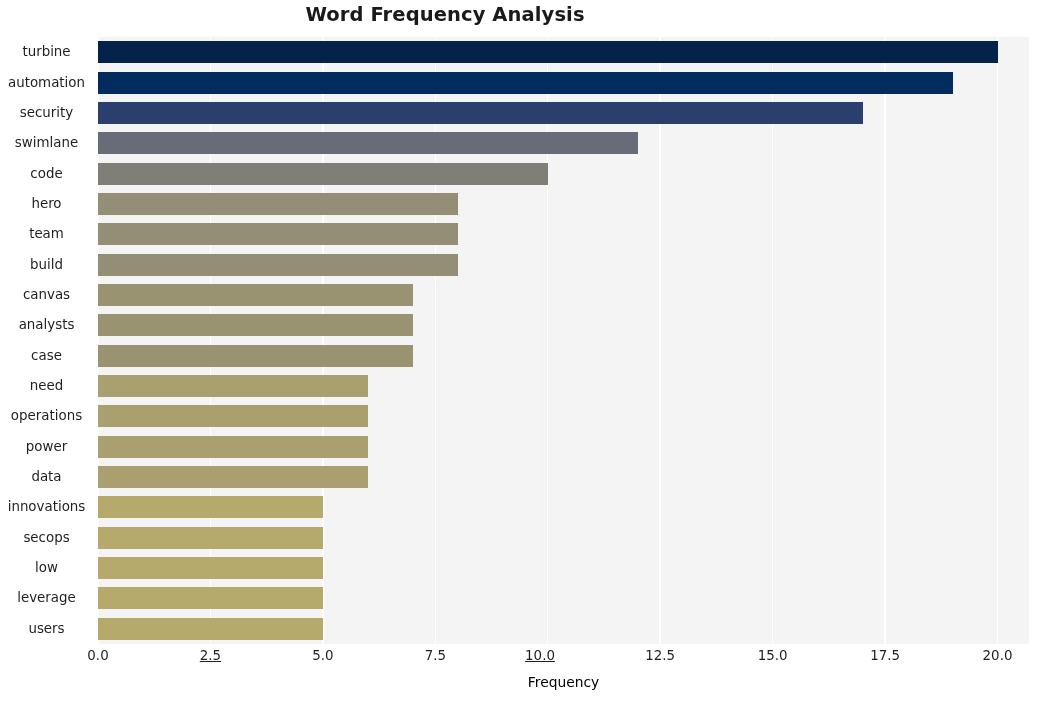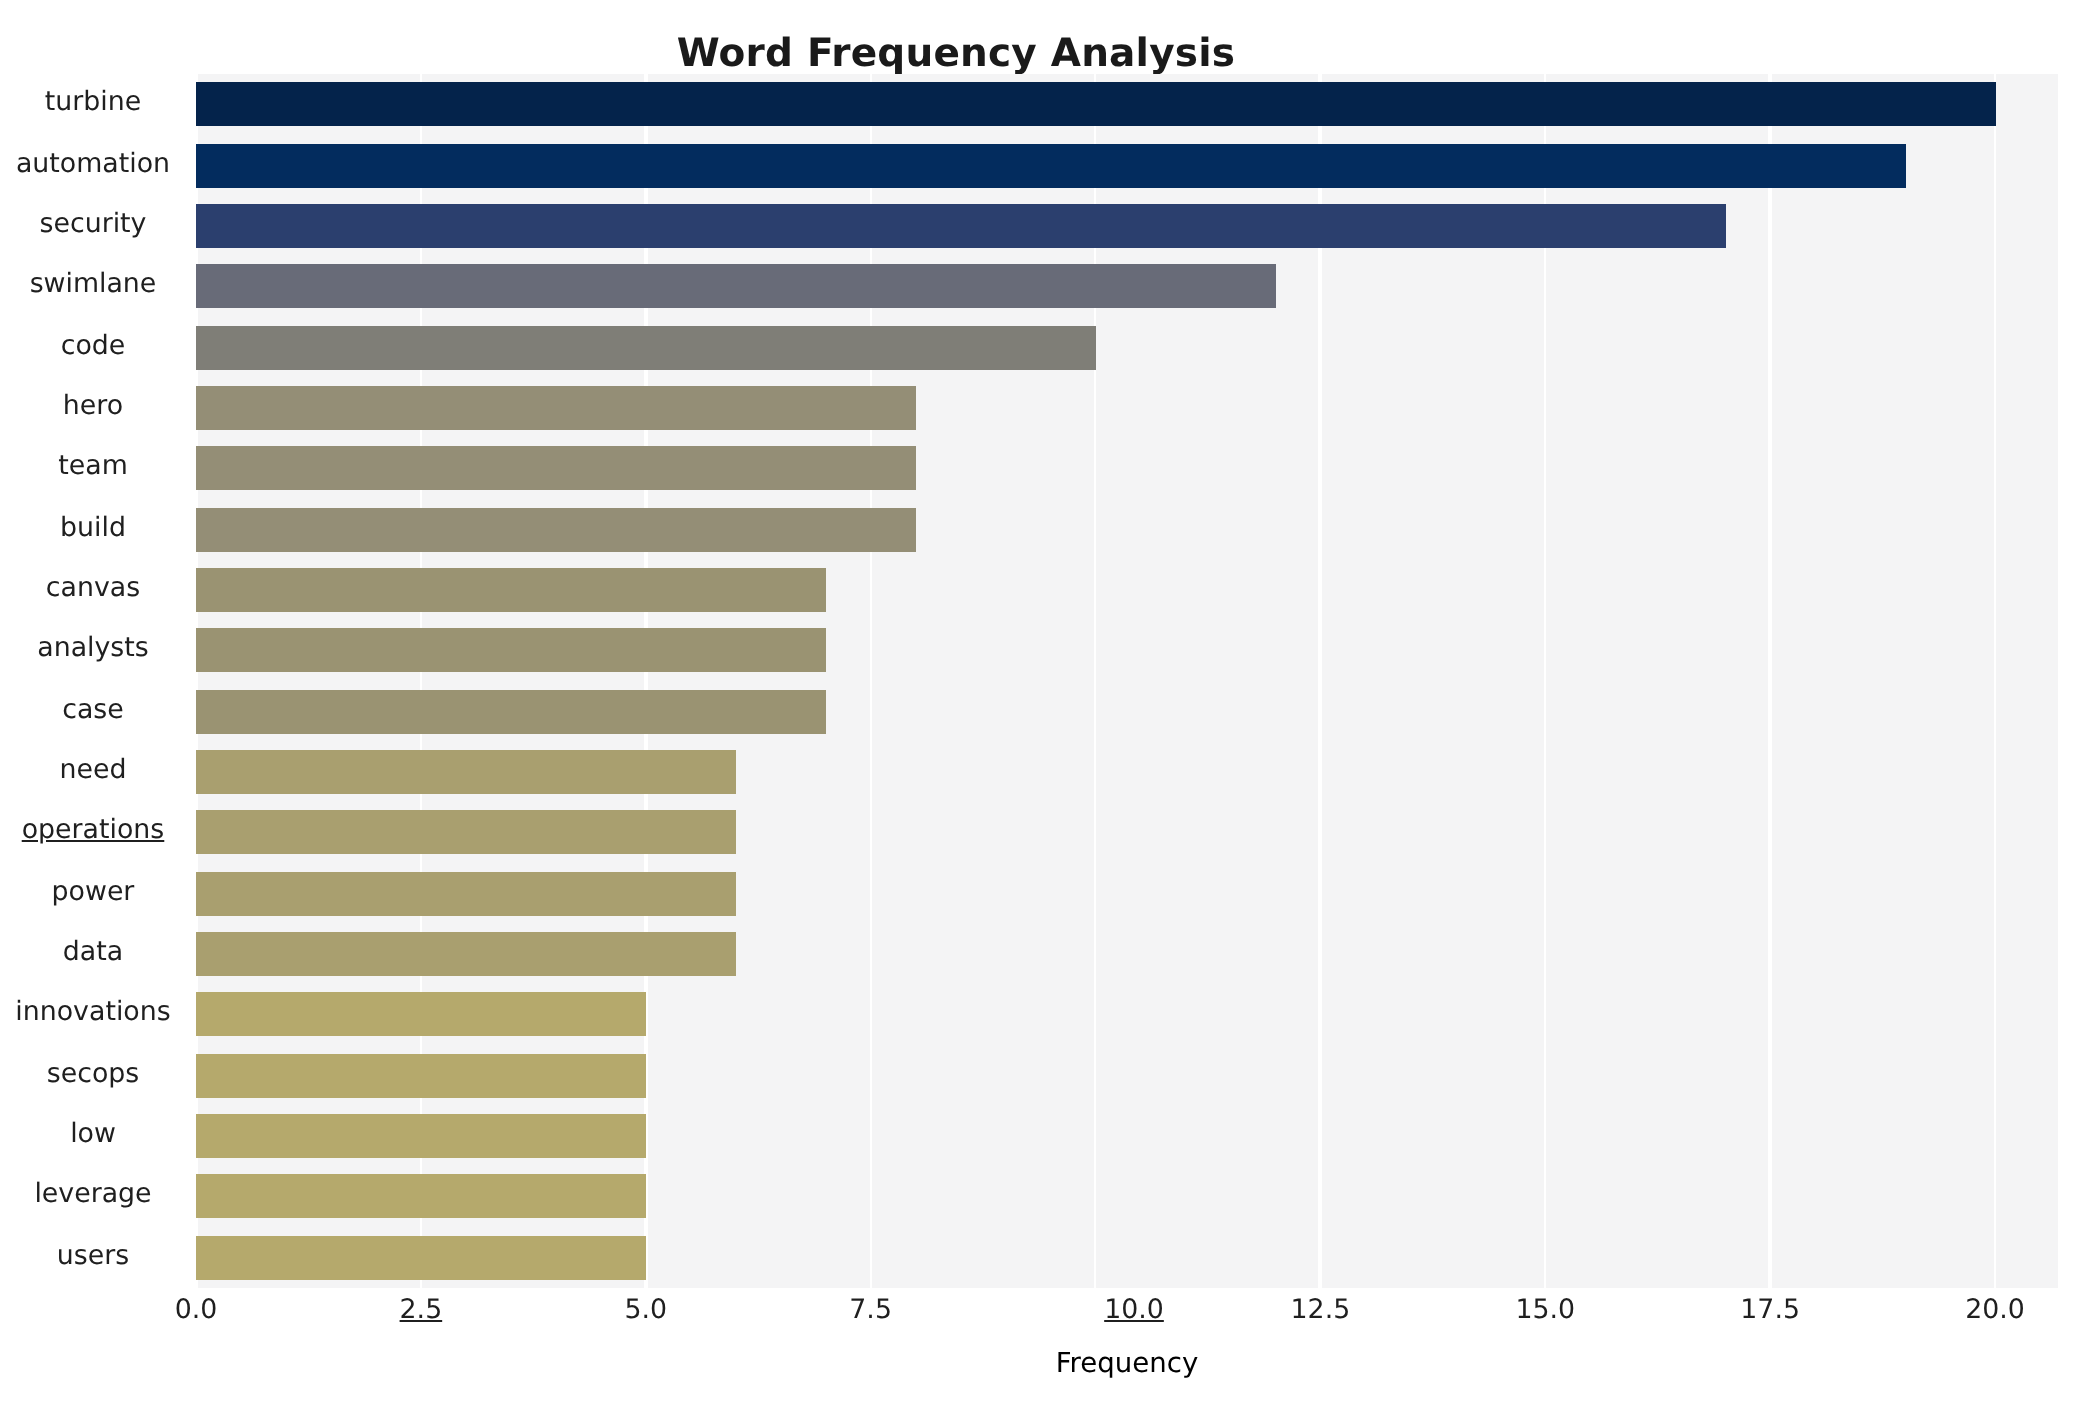--- a/index.html
+++ b/index.html
@@ -15,28 +15,27 @@
   }
   #figure {
     position: relative;
     width: 1039px;
     height: 701px;
     background: #ffffff;
   }
   #chart-title {
     position: absolute;
     left: 0;
-    top: 15px;
+    top: 3px;
     width: 890px;
     text-align: center;
     font-size: 19.5px;
     font-weight: bold;
     color: #1a1a1a;
     letter-spacing: 0.1px;
-    padding-left: 33px;
   }
   #plot-area {
     position: absolute;
     left: 98px;
     top: 37px;
     width: 931px;
     height: 607px;
     background: #f4f4f5;
     overflow: hidden;
   }
@@ -150,36 +149,36 @@
       <div class="ytick-label" style="top: 68.875px;">security</div>
       <div class="ytick-label" style="top: 99.225px;">swimlane</div>
       <div class="ytick-label" style="top: 129.575px;">code</div>
       <div class="ytick-label" style="top: 159.925px;">hero</div>
       <div class="ytick-label" style="top: 190.275px;">team</div>
       <div class="ytick-label" style="top: 220.625px;">build</div>
       <div class="ytick-label" style="top: 250.975px;">canvas</div>
       <div class="ytick-label" style="top: 281.325px;">analysts</div>
       <div class="ytick-label" style="top: 311.675px;">case</div>
       <div class="ytick-label" style="top: 342.025px;">need</div>
-      <div class="ytick-label" style="top: 372.375px; text-decoration: underline;">operations</div>
+      <div class="ytick-label" style="top: 372.375px;">operations</div>
       <div class="ytick-label" style="top: 402.725px;">power</div>
       <div class="ytick-label" style="top: 433.075px; padding-left: 24px;">data</div>
       <div class="ytick-label" style="top: 463.425px;">innovations</div>
       <div class="ytick-label" style="top: 493.775px;">secops</div>
       <div class="ytick-label" style="top: 524.125px;">low</div>
       <div class="ytick-label" style="top: 554.475px;">leverage</div>
       <div class="ytick-label" style="top: 584.825px;">users</div>
     </div>
 
   <div id="xlabels-layer">
       <div class="xtick-label" style="left: 98px;">0.0</div>
       <div class="xtick-label" style="left: 210.44px; text-decoration: underline;">2.5</div>
       <div class="xtick-label" style="left: 322.879px;">5.0</div>
       <div class="xtick-label" style="left: 435.319px;">7.5</div>
-      <div class="xtick-label" style="left: 567px; text-decoration: underline;">10.0</div>
+      <div class="xtick-label" style="left: 540px; text-decoration: underline;">10.0</div>
       <div class="xtick-label" style="left: 660.198px;">12.5</div>
       <div class="xtick-label" style="left: 772.638px;">15.0</div>
       <div class="xtick-label" style="left: 885.077px; text-align: right;">17.5</div>
       <div class="xtick-label" style="left: 997.517px;">20.0</div>
     </div>
 
   <div id="xaxis-title">Frequency</div>
 
 </div>
 

